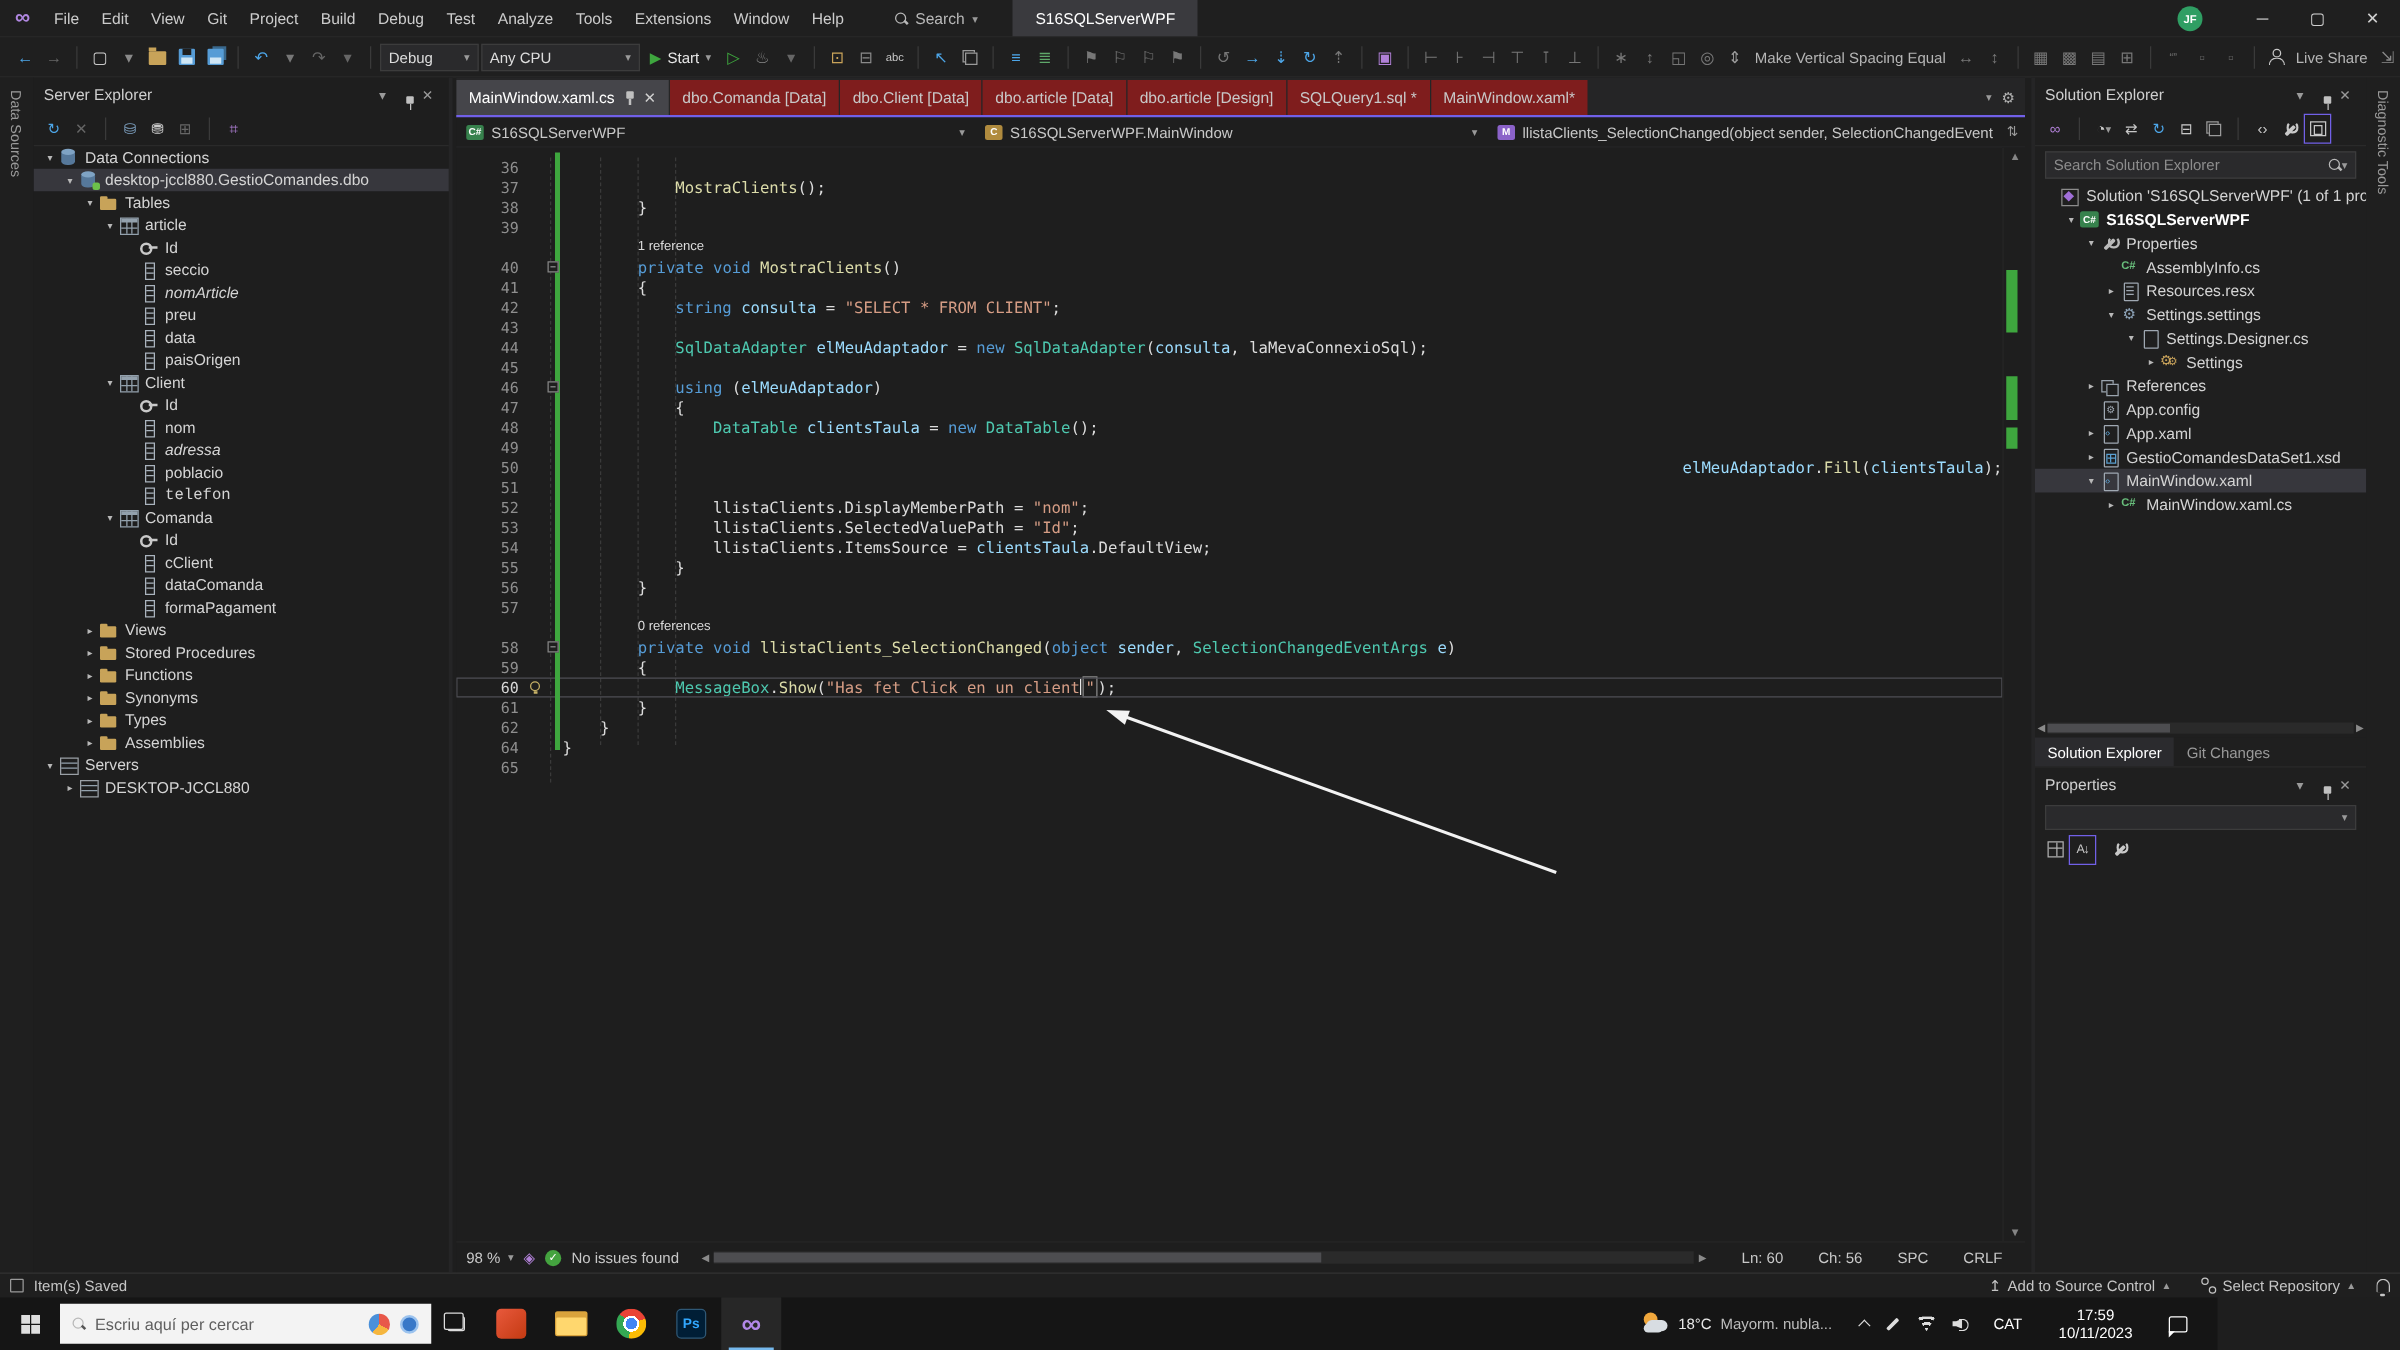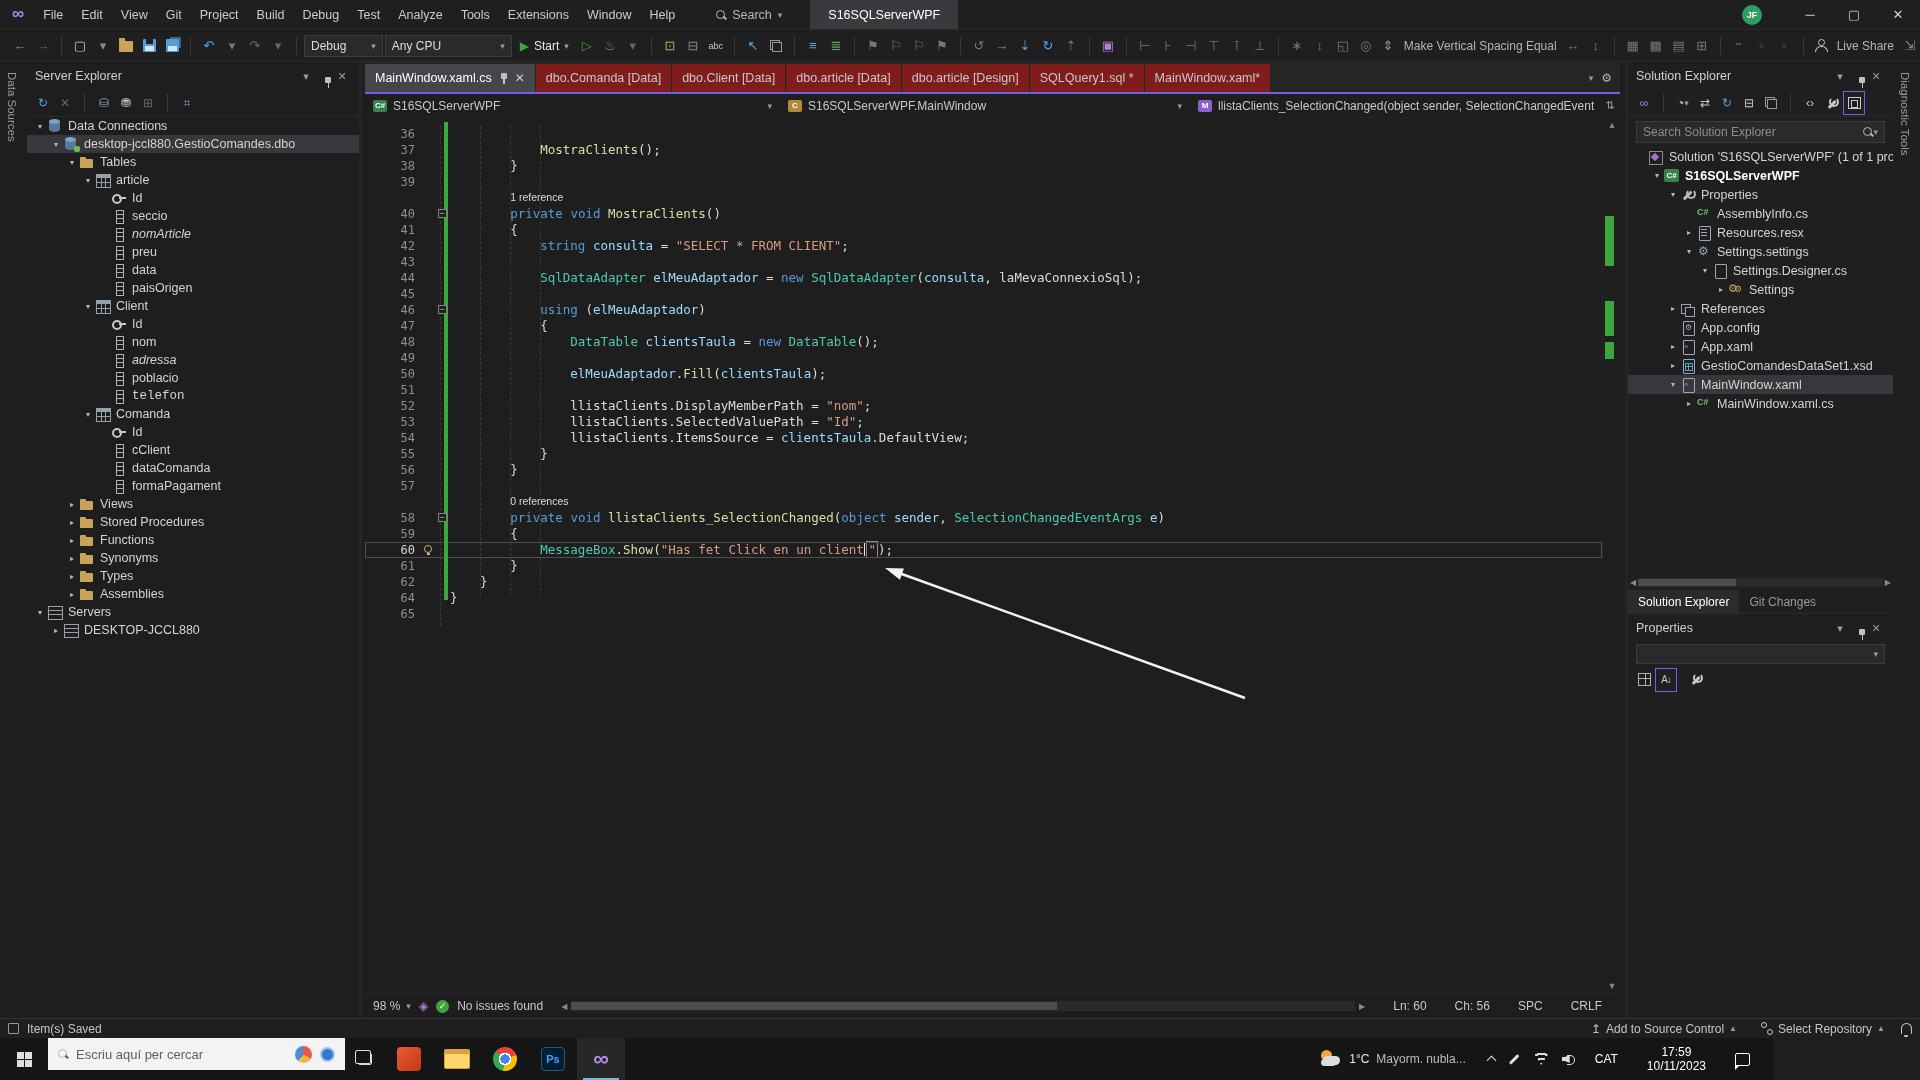--- a/index.html
+++ b/index.html
@@ -196,21 +196,21 @@
   .sb-up{color:#c5c5c5;font-size:12px}
   .sb-caret{font-size:8px;color:#9a9a9a}
   .i-branch{position:relative;width:12px;height:13px}
   .i-branch::before{content:"";position:absolute;left:0;top:0;width:4px;height:4px;border:1.5px solid #c5c5c5;border-radius:50%}
   .i-branch::after{content:"";position:absolute;right:0;bottom:0;width:4px;height:4px;border:1.5px solid #c5c5c5;border-radius:50%}
   .i-bell{position:relative;width:11px;height:11px;border:1.5px solid #c5c5c5;border-radius:6px 6px 1px 1px;border-bottom:none}
   .i-bell::after{content:"";position:absolute;left:2px;bottom:-3px;width:4px;height:2px;background:#c5c5c5;border-radius:2px}
 
   
   #taskbar{position:absolute;left:0;bottom:0;width:1774px;height:42px;background:#151515;
-    display:flex;align-items:flex-start}
+    display:flex;align-items:center}
   .tk-start{width:48px;height:42px;display:flex;align-items:center;justify-content:center}
   .winlogo{width:15px;height:15px;background:
     linear-gradient(#dedede 0 0) 0 0/7px 7px no-repeat,linear-gradient(#dedede 0 0) 8px 0/7px 7px no-repeat,
     linear-gradient(#dedede 0 0) 0 8px/7px 7px no-repeat,linear-gradient(#dedede 0 0) 8px 8px/7px 7px no-repeat}
   .tk-search{width:297px;height:32px;background:#f3f3f3;display:flex;align-items:center;gap:8px;
     padding:0 10px;color:#5f5f5f;font-size:13px}
   .tk-search .i-mag{border-color:#555}.tk-search .i-mag::after{background:#555}
   .hl1{width:17px;height:17px;border-radius:50%;margin-left:auto;
     background:conic-gradient(#e8584a 0 120deg,#f5b63f 0 220deg,#4a90d9 0 360deg)}
   .hl2{width:15px;height:15px;border-radius:50%;background:#3878c8;border:2px solid #9cc3ee}
@@ -751,21 +751,21 @@
           <div class="crow">
             <span class="ln">49</span>
             <span class="mg"></span>
             <span class="fd"></span>
             <span class="txt" style="padding-left: 0px;"></span>
           </div>
           <div class="crow">
             <span class="ln">50</span>
             <span class="mg"></span>
             <span class="fd"></span>
-            <span class="txt" style="padding-left: 120.32px;"><span class="tok-v">elMeuAdaptador</span><span class="tok-p">.</span><span class="tok-m">Fill</span><span class="tok-p">(</span><span class="tok-v">clientsTaula</span><span class="tok-p">);</span></span>
+            <span class="txt" style="padding-left: 120.32px; text-align: right;"><span class="tok-v">elMeuAdaptador</span><span class="tok-p">.</span><span class="tok-m">Fill</span><span class="tok-p">(</span><span class="tok-v">clientsTaula</span><span class="tok-p">);</span></span>
           </div>
           <div class="crow">
             <span class="ln">51</span>
             <span class="mg"></span>
             <span class="fd"></span>
             <span class="txt" style="padding-left: 0px;"></span>
           </div>
           <div class="crow">
             <span class="ln">52</span>
             <span class="mg"></span>
@@ -1071,21 +1071,21 @@
         <div class="dockapp">
           <span class="ic-ps">Ps</span>
         </div>
         <div class="dockapp active">
           <span class="ic-vs">∞</span>
         </div>
       </div>
     <div class="tk-right">
       <div class="tk-weather">
         <span class="i-weather"></span>
-        <span>1°C</span>
+        <span>18°C</span>
         <span class="wdesc">Mayorm. nubla...</span>
       </div>
       <div class="tray">
         <span class="i-chevup"></span>
         <span class="i-pentr"></span>
         <span class="i-wifi"></span>
         <span class="i-vol"></span>
         <span class="tk-lang">CAT</span>
         <div class="tk-clock">
           <span>17:59</span>

